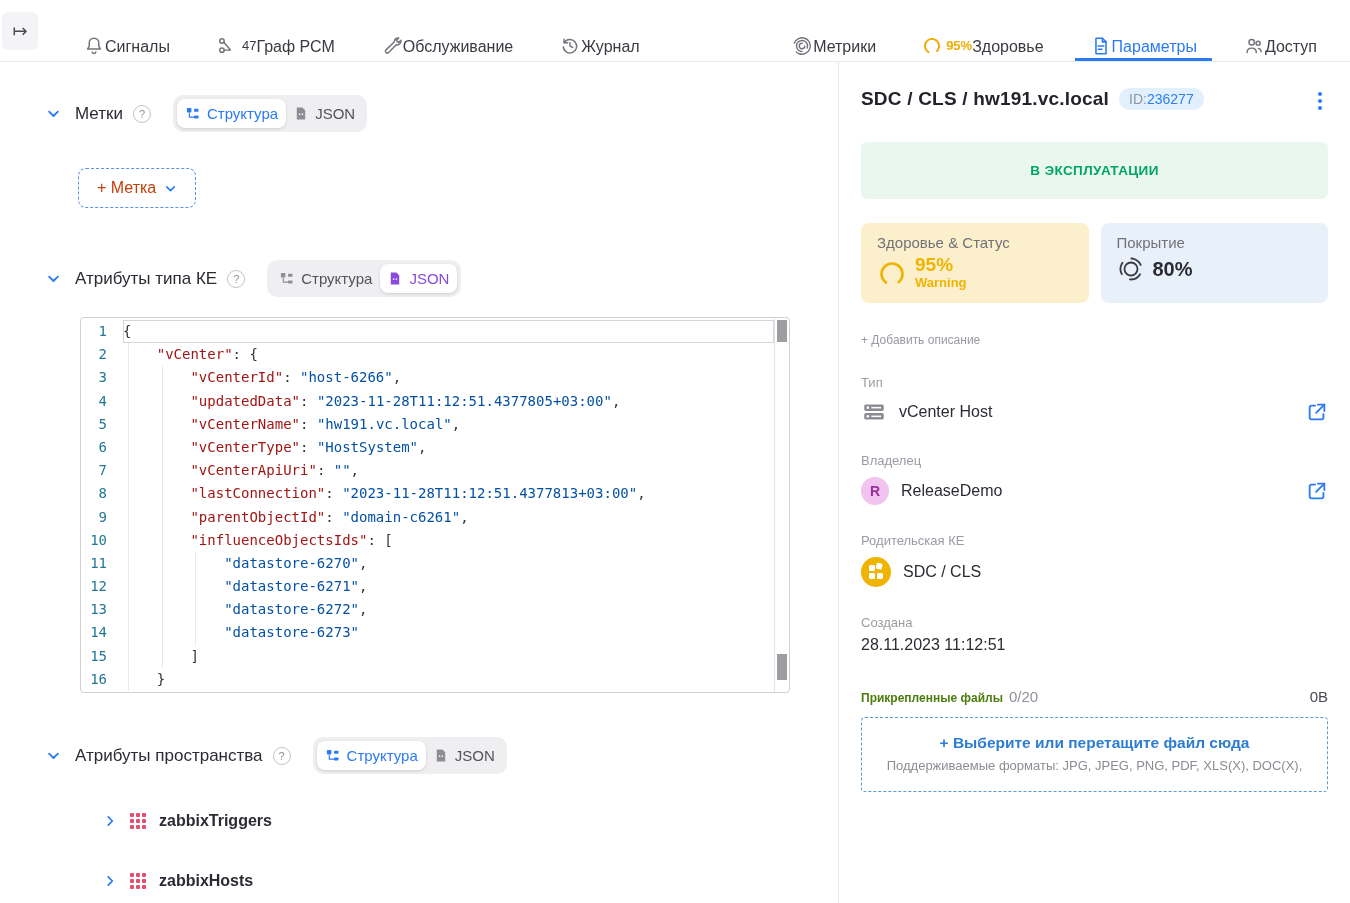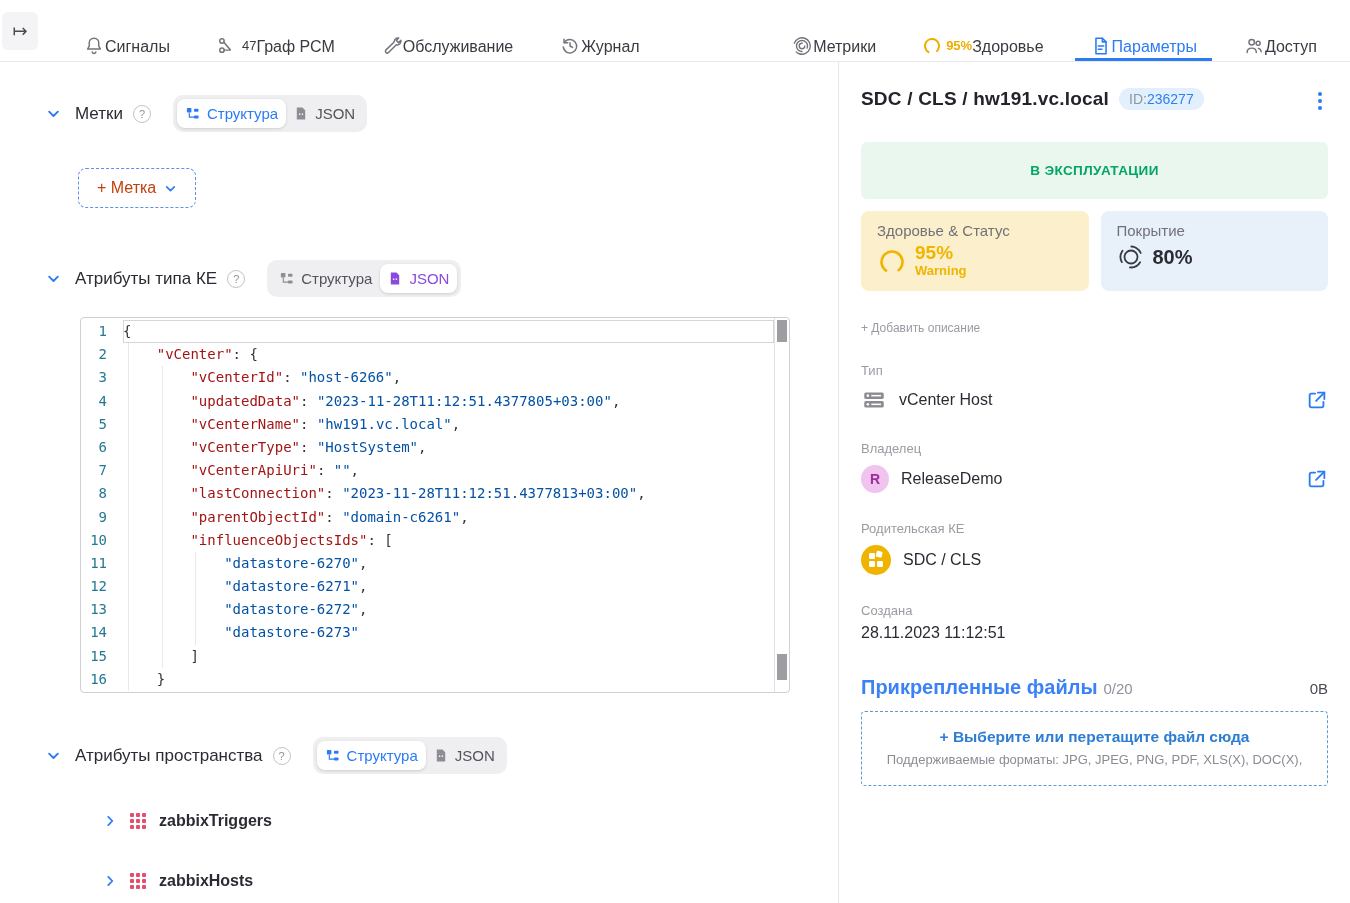--- a/index.html
+++ b/index.html
@@ -78,21 +78,21 @@
     white-space:nowrap; }
   .id-pill .k { color:#8b97a3; }
   .id-pill .v { color:#2f80ed; }
   .kebab { margin-left:auto; display:flex; flex-direction:column; gap:3px; padding:4px 6px; cursor:pointer; }
   .kebab i { width:4px; height:4px; border-radius:50%; background:#2b7bf3; }
 
   .status-banner { margin-top:28px; height:57px; background:#e9f7ef; border-radius:6px;
     display:flex; align-items:center; justify-content:center; color:#00a661; font-size:13.5px;
     font-weight:700; letter-spacing:.4px; }
 
-  .cards { display:flex; gap:12px; margin-top:12px; }
+  .cards { display:flex; gap:12px; margin-top:24px; }
   .card { flex:1; border-radius:8px; padding:11px 16px; height:80px; }
   .card.yellow { background:#fbf0cb; }
   .card.blue { background:#e8f1fa; }
   .card .ct { font-size:15px; color:#71717a; }
   .card .cv-row { display:flex; align-items:center; gap:8px; margin-top:4px; }
   .hv { display:flex; flex-direction:column; line-height:1.1; }
   .hv .big { font-size:19px; font-weight:700; color:#f0b400; }
   .hv .sub { font-size:13px; font-weight:700; color:#f0b400; }
   .cov-val { font-size:20px; font-weight:700; color:#2b2b33; }
 
@@ -101,21 +101,21 @@
   .fld { margin-top:28px; }
   .fld .flabel { font-size:13px; color:#9b9ba3; }
   .fld .frow { display:flex; align-items:center; margin-top:9px; }
   .fld .fval { font-size:16px; color:#2b2b33; margin-left:12px; }
   .fld .ext { margin-left:auto; cursor:pointer; display:flex; }
   .avatar { width:28px; height:28px; border-radius:50%; background:#f1c3ef; color:#9c2f9c;
     font-size:14px; font-weight:700; display:flex; align-items:center; justify-content:center; }
 
   .files { margin-top:34px; }
   .files-head { display:flex; align-items:baseline; }
-  .files-title { font-size:20px; font-weight:700; color:#3b82f6; }
+  .files-title { font-size:12px; font-weight:700; color:#4d7c0f; }
   .files-count { font-size:15px; color:#90909a; margin-left:6px; }
   .files-size { margin-left:auto; font-size:15px; color:#4a4a52; }
   .dropzone { margin-top:12px; border:1px dashed #5b9bd5; border-radius:4px; padding:16px 10px 18px;
     text-align:center; cursor:pointer; }
   .dz-main { color:#2d7dd2; font-size:15.5px; font-weight:600; }
   .dz-sub { color:#8c8c94; font-size:13px; margin-top:6px; }
 
   svg { display:block; }
 </style>
 </head>

